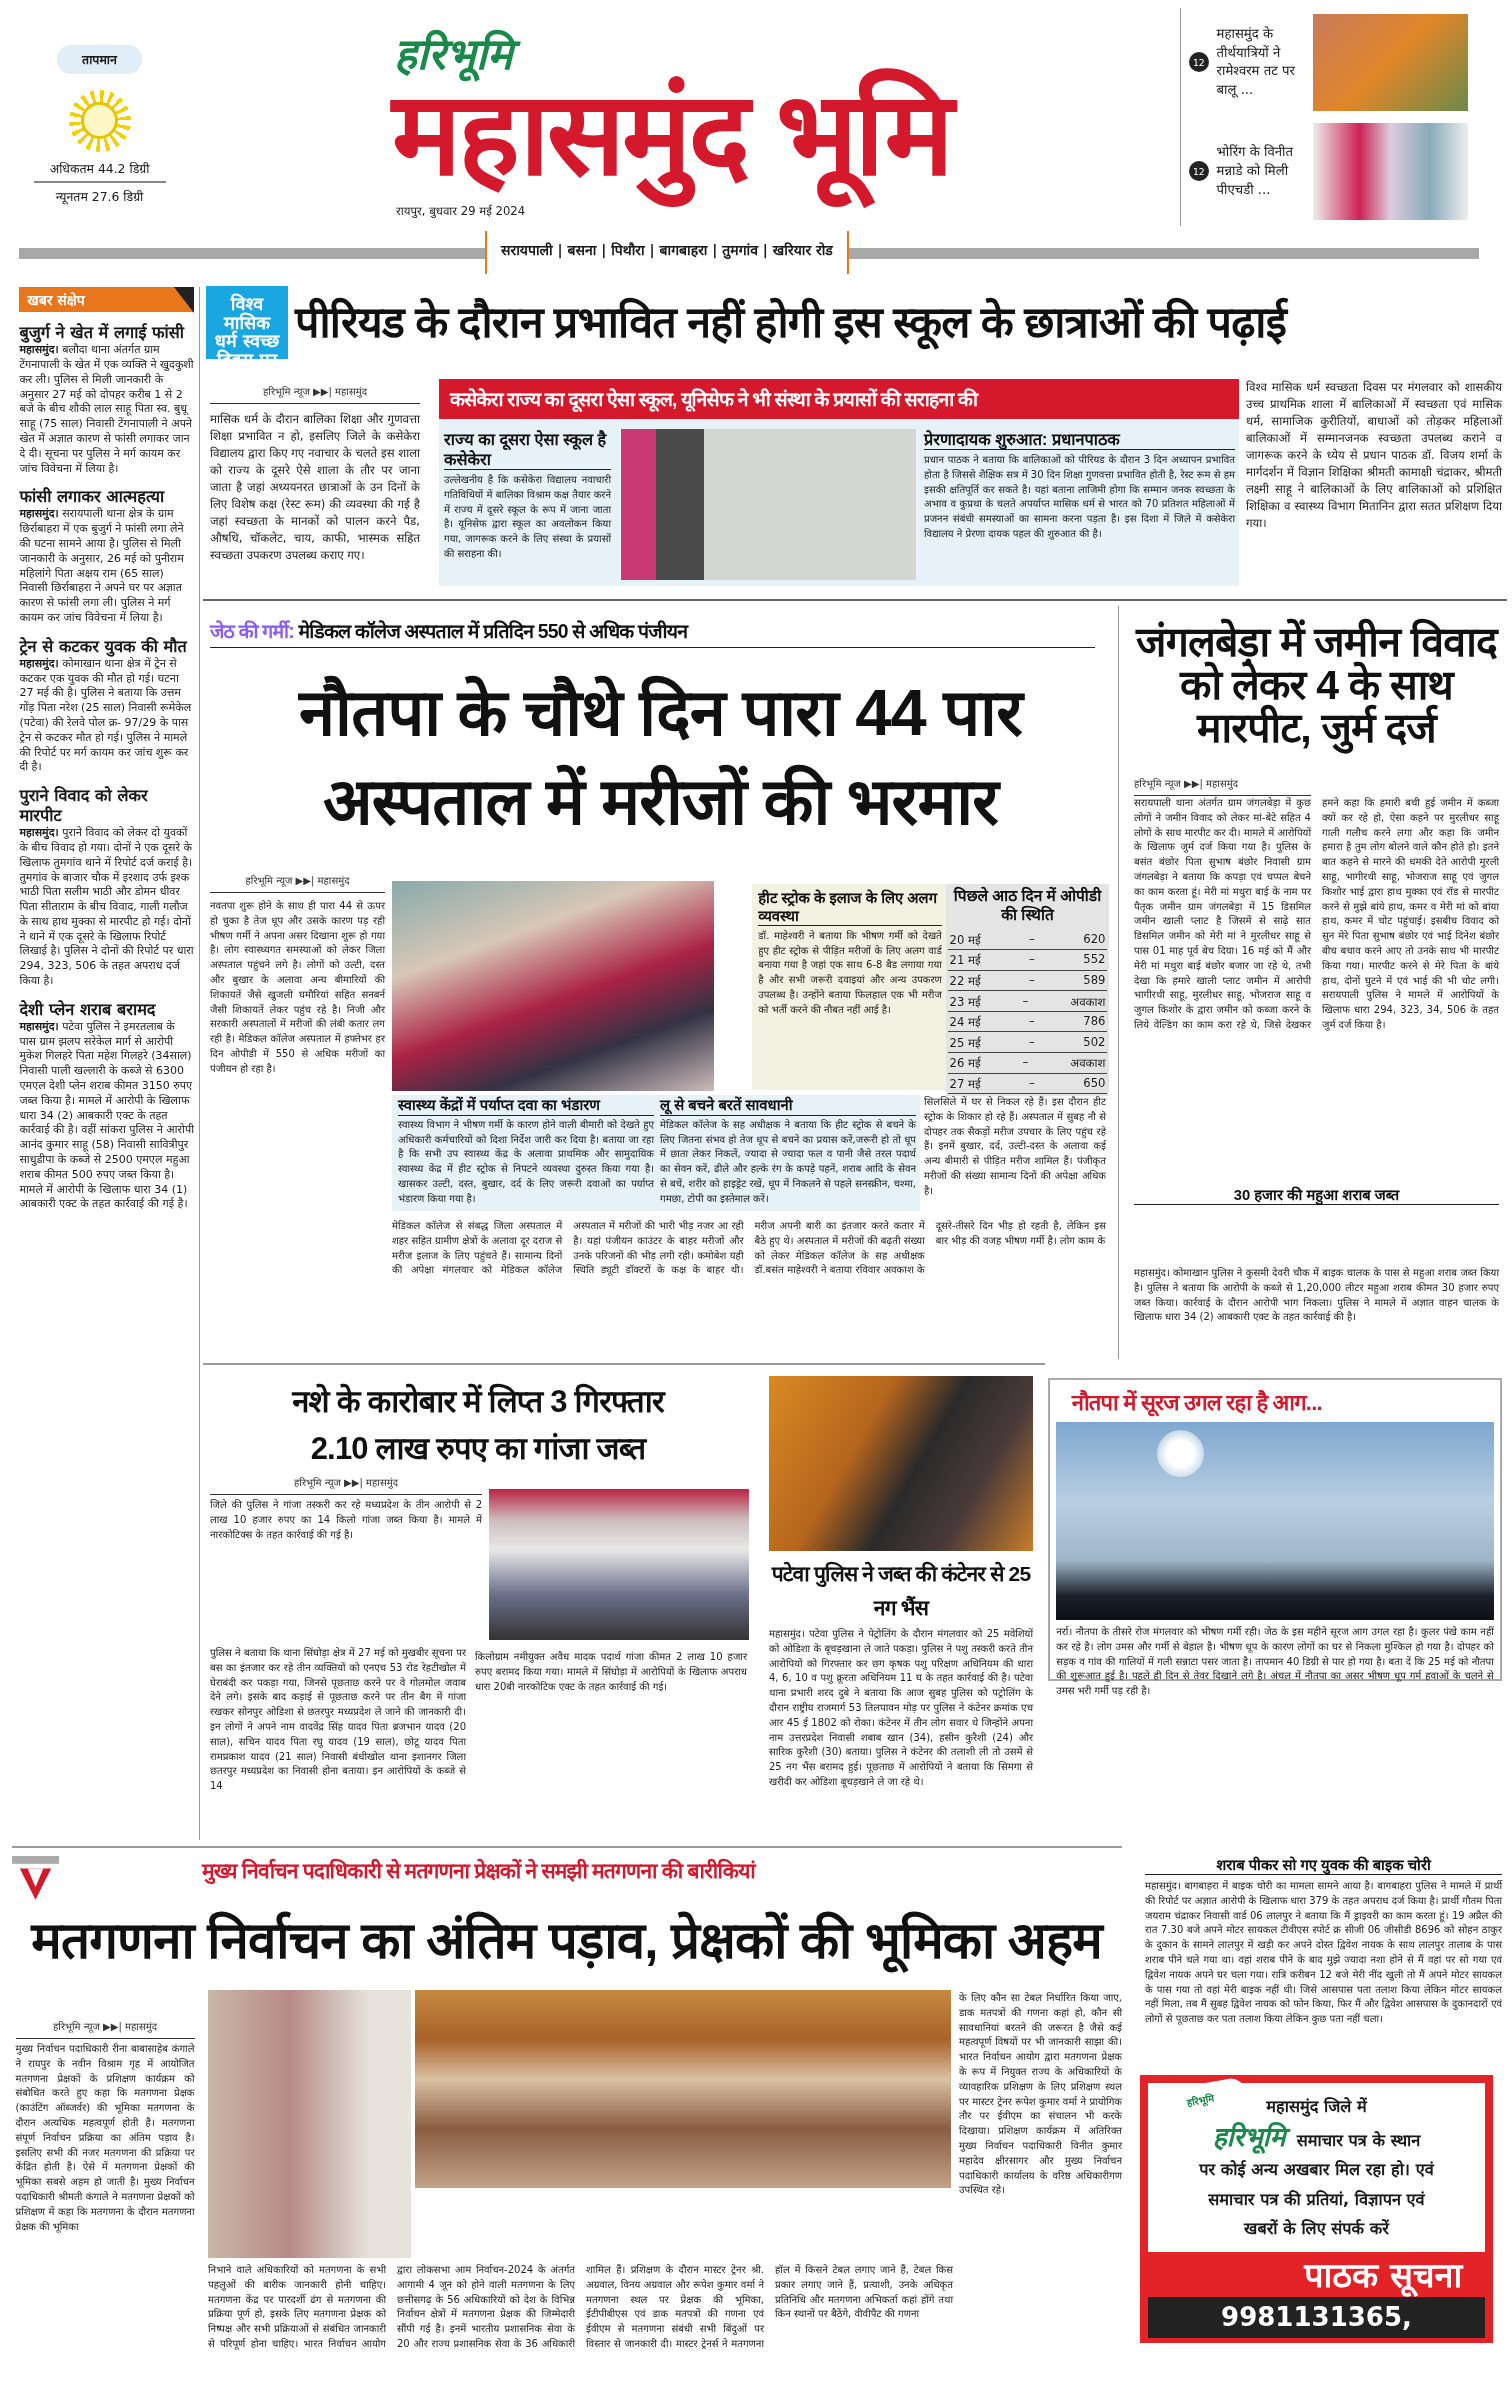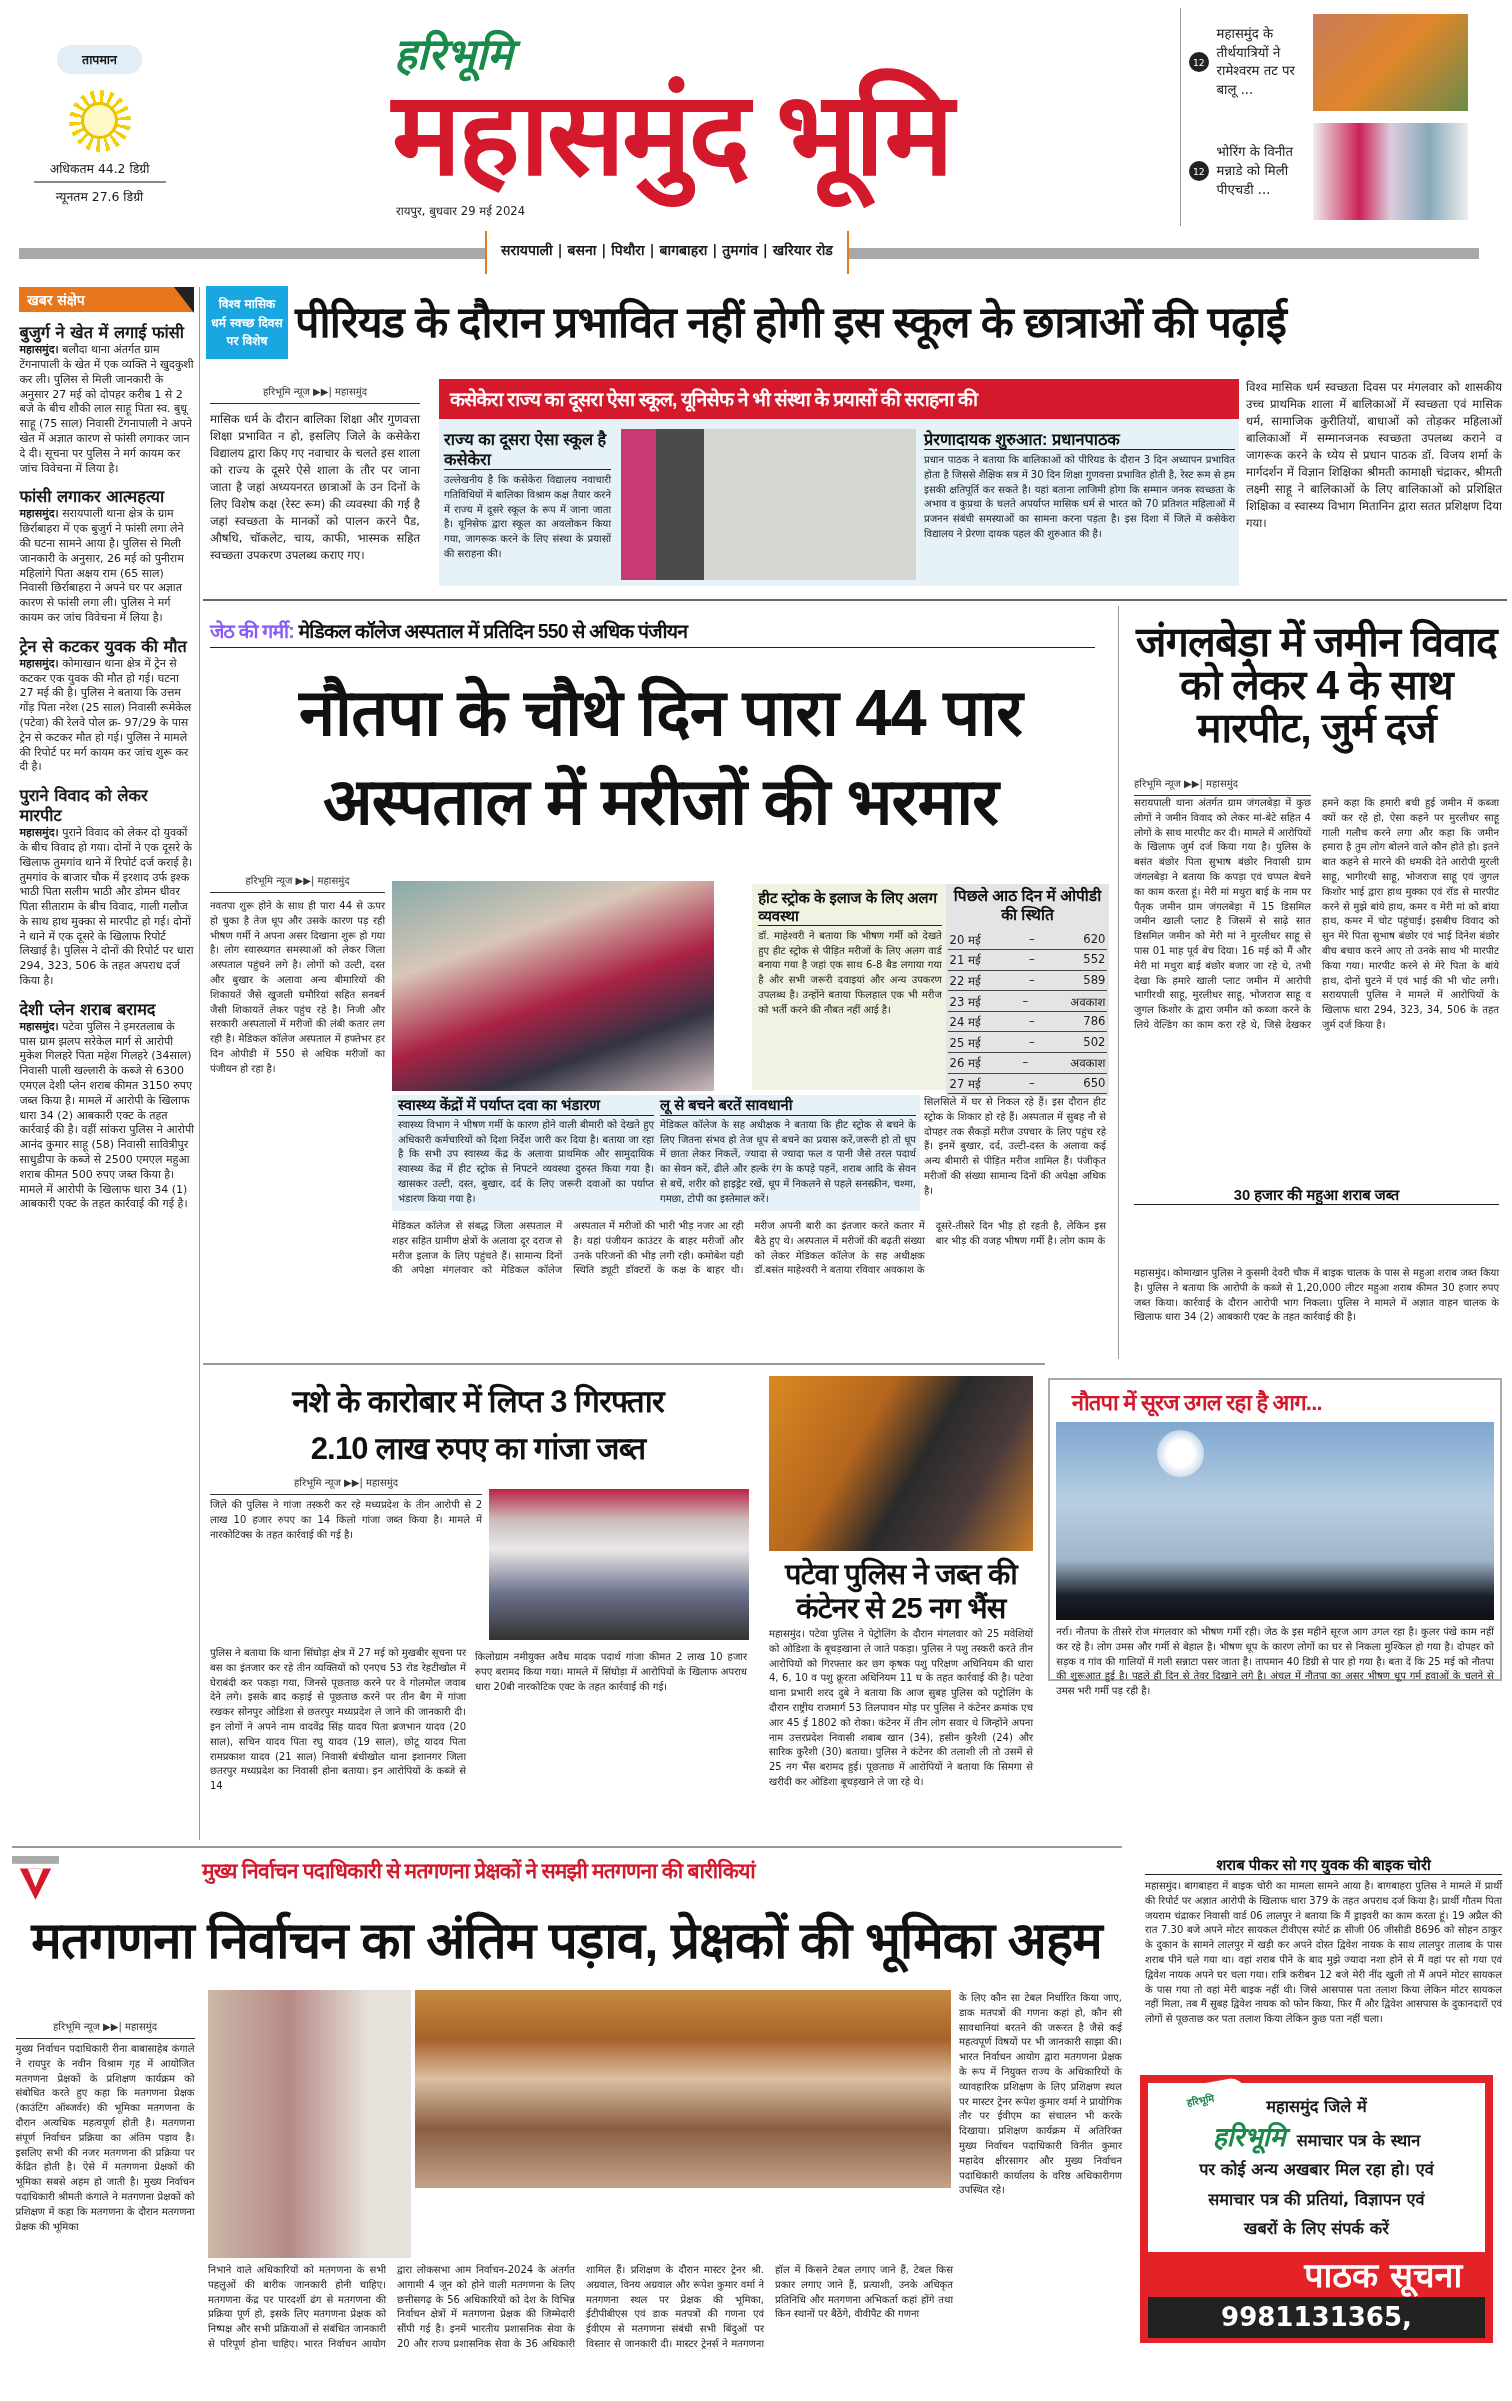--- a/index.html
+++ b/index.html
@@ -31,21 +31,21 @@
 .teaser-text{font-size:13.2px;line-height:18.6px;width:89px}
 .teaser-img{width:155px;height:97px}
 
 #brief{left:19.4px;top:287px;width:175px}
 #brief-tag{background:#e8761a;color:#fff;font-weight:bold;font-size:14px;padding:3.1px 7.8px;margin-bottom:4.7px;position:relative}
 #brief-tag:after{content:"";position:absolute;right:0;top:0;border-top:26.4px solid #222;border-left:20px solid transparent}
 .brief-h{font-size:16.3px;line-height:20px;font-weight:bold;margin-top:11px}
 .brief-t{font-size:11px;line-height:14.8px;text-align:left}
 .brief-t b{font-weight:bold}
 
-#spec-tag{left:206px;top:286px;width:82px;height:73px;background:#1aa6e0;color:#fff;font-size:12px;font-weight:bold;padding:9.3px 4.7px;text-align:center;line-height:18.6px}
+#spec-tag{left:206px;top:286px;width:82px;height:73px;background:#1aa6e0;color:#fff;font-size:18px;font-weight:bold;padding:9.3px 4.7px;text-align:center;line-height:18.6px}
 #period-head{left:295px;top:287px;font-size:43px;line-height:70px;white-space:nowrap}
 #period-byline{left:210px;top:384px;width:210px}
 #period-body{left:210px;top:411px;width:210px}
 #kasekera-bar{left:439px;top:379px;width:800px;height:40px;background:#d4192c;color:#fff;font-size:19.4px;line-height:40px;padding-left:11px;white-space:nowrap}
 #kasekera-box{left:439px;top:419px;width:800px;height:167px;background:#e6f1f8}
 #k1{left:444px;top:429px;width:167px}
 #k1 h3,#k2 h3{font-size:16.3px;line-height:20px;border-bottom:0.8px solid #222;margin-bottom:3.1px}
 #k-photo{left:621px;top:429px;width:295px;height:151px;background:linear-gradient(90deg,#c73a74 0 12%,#4b4b4b 12% 28%,#d4d6d2 28% 100%)}
 #k2{left:924px;top:429px;width:311px}
 #period-right{left:1246px;top:379px;width:256px}
@@ -74,21 +74,21 @@
 #mahua-head{left:1134px;top:1184px;width:365px;text-align:center;font-size:14.8px;border-bottom:0.8px solid #222}
 #mahua-body{left:1134px;top:1266px;width:365px}
 
 #drug-head{left:210px;top:1378px;width:536px;text-align:center;font-size:31px;line-height:47px}
 #drug-byline{left:210px;top:1475px;width:272px}
 #drug-body{left:210px;top:1498px;width:272px}
 #drug-photo1{left:489px;top:1489px;width:260px;height:151px;background:linear-gradient(180deg,#b24 0,#cbb 20%,#e9e9e9 40%,#6a6f8a 70%,#333 100%)}
 #drug-body2{left:210px;top:1646px;width:256px}
 #drug-body3{left:475px;top:1650px;width:272px}
 #buffalo-photo{left:769px;top:1376px;width:264px;height:175px;background:linear-gradient(120deg,#d98a22 0,#b5651d 35%,#2a2a2a 55%,#4a3a3a 75%,#c87d2a 100%)}
-#buffalo-head{left:769px;top:1557px;width:264px;font-size:29px;line-height:34px;text-align:center}
+#buffalo-head{left:769px;top:1557px;width:264px;font-size:21px;line-height:34px;text-align:center}
 #buffalo-body{left:769px;top:1627px;width:264px}
 #sun-box{left:1048px;top:1378px;width:454px;height:303px;border:2.3px solid #aaa;padding:6.2px}
 #sun-head{font-size:22px;color:#d4192c;padding-left:15.5px}
 #sun-photo{margin-top:6.2px;height:198px;background:linear-gradient(180deg,#7fa7cf 0,#b8cee3 40%,#9fb5c9 70%,#1a1f28 88%,#0e1116 100%);position:relative}
 #sun-photo .orb{position:absolute;left:101px;top:7.8px;width:47px;height:47px;border-radius:50%;background:radial-gradient(#fff 40%,rgba(255,255,255,0))}
 #sun-cap{margin-top:4.7px}
 
 #elect-kicker{left:202px;top:1856px;font-size:21px;color:#d4192c;white-space:nowrap}
 #elect-arrow{left:11.6px;top:1856px;width:47px;height:47px}
 #elect-head{left:11.6px;top:1894px;width:1110px;font-size:51px;line-height:93px;text-align:center;white-space:nowrap}

